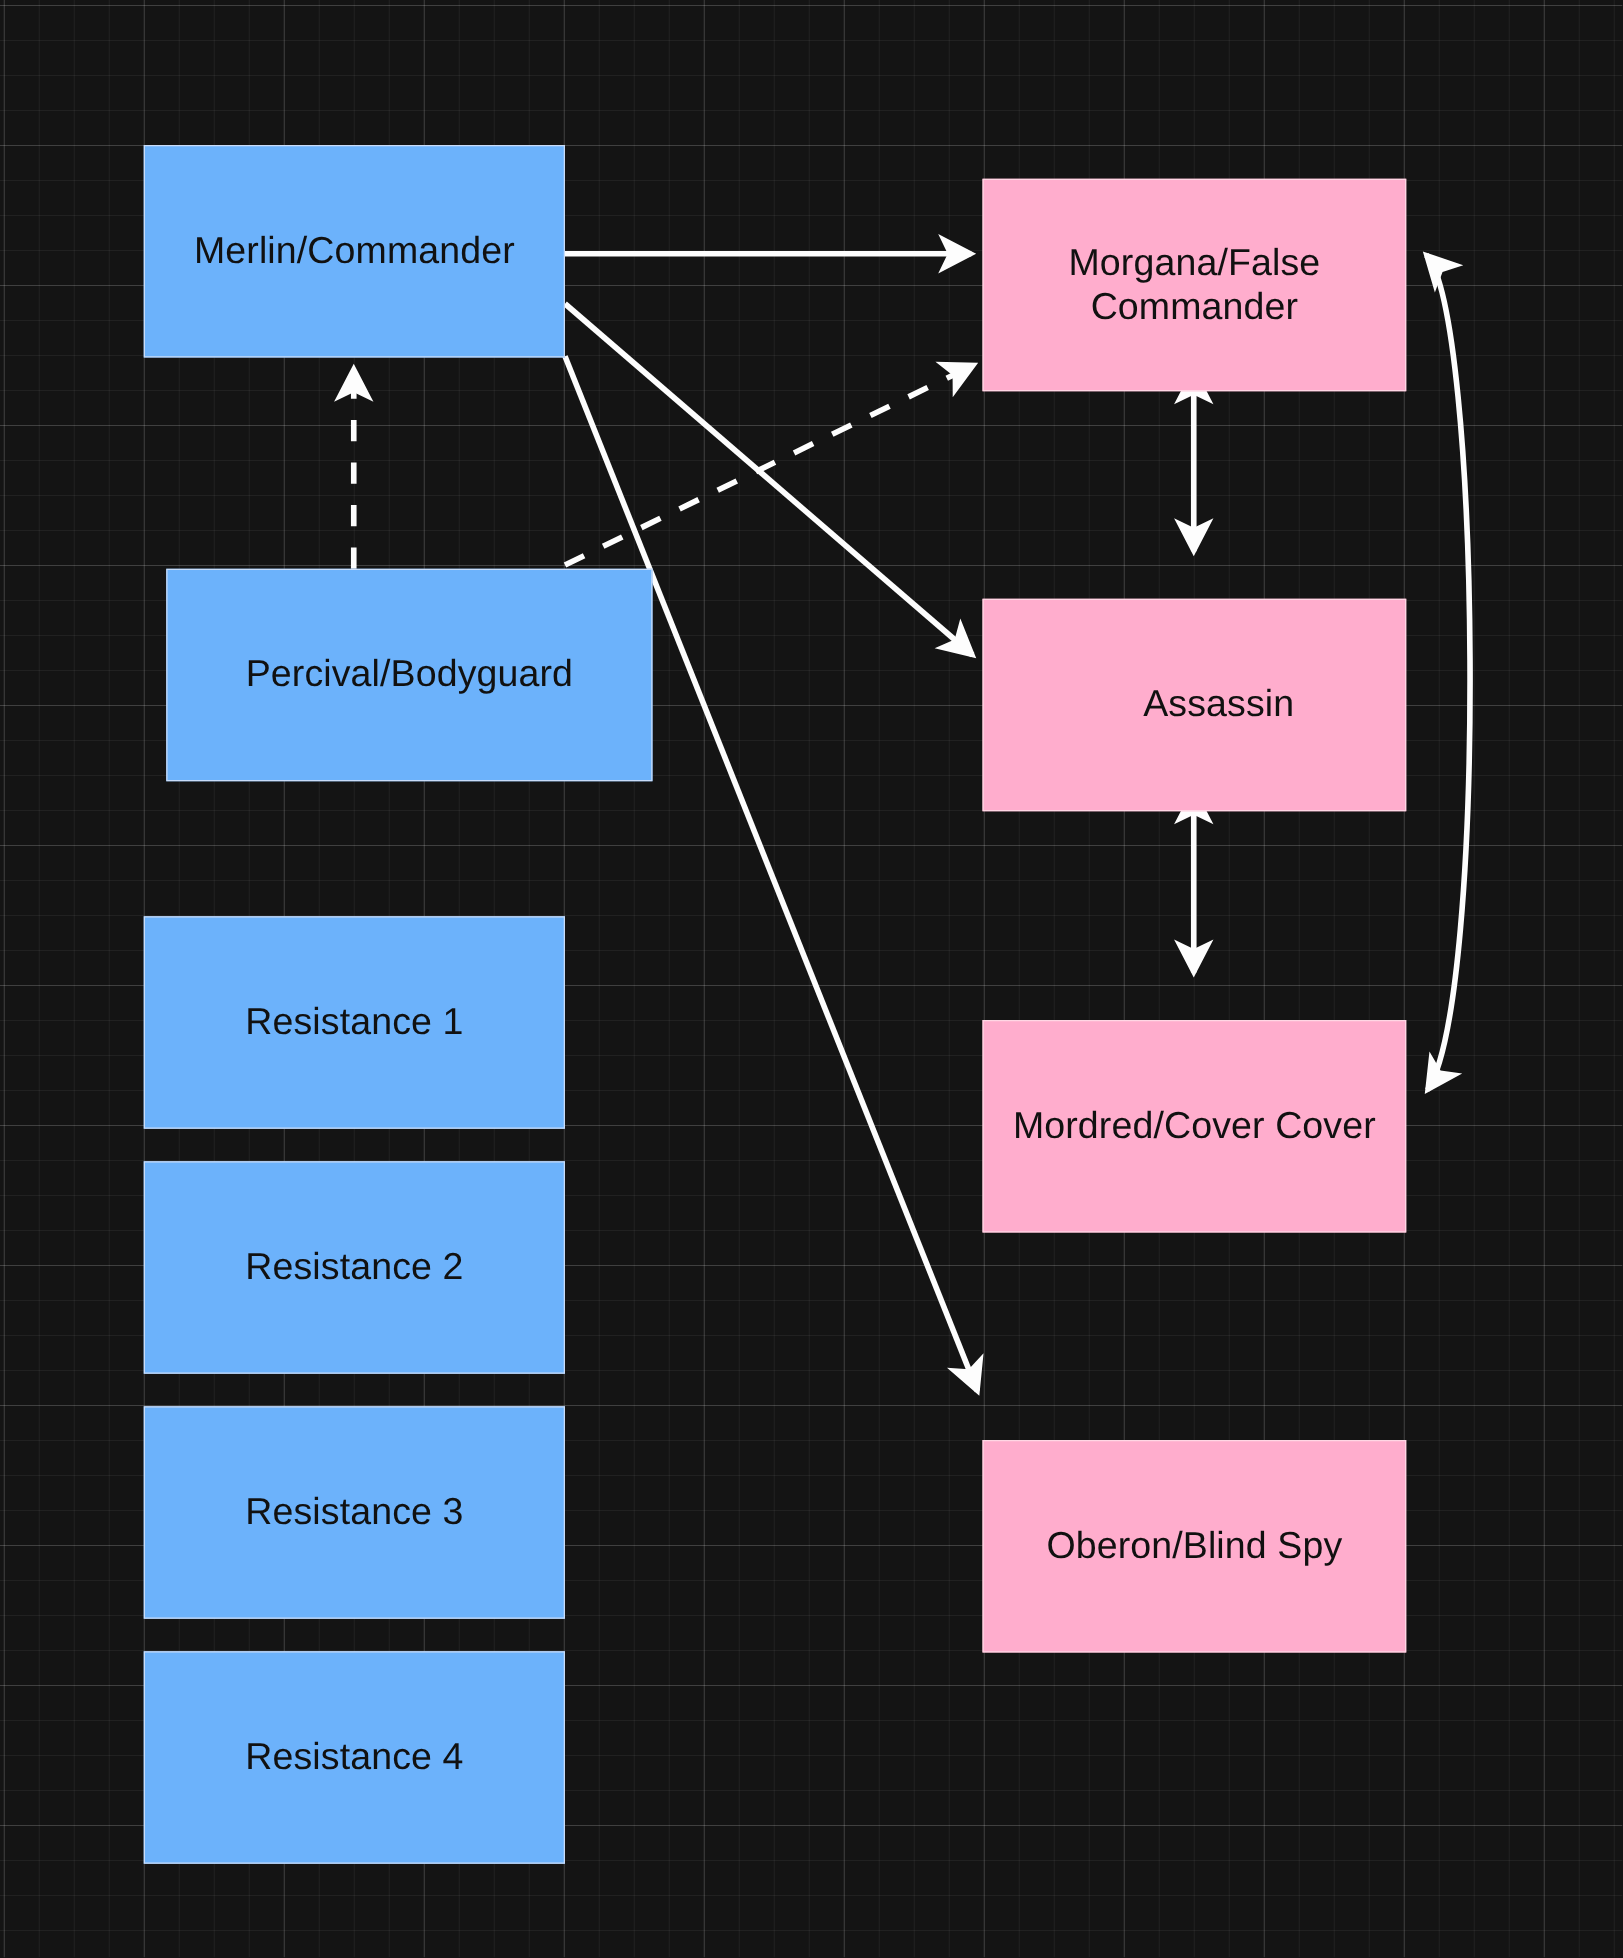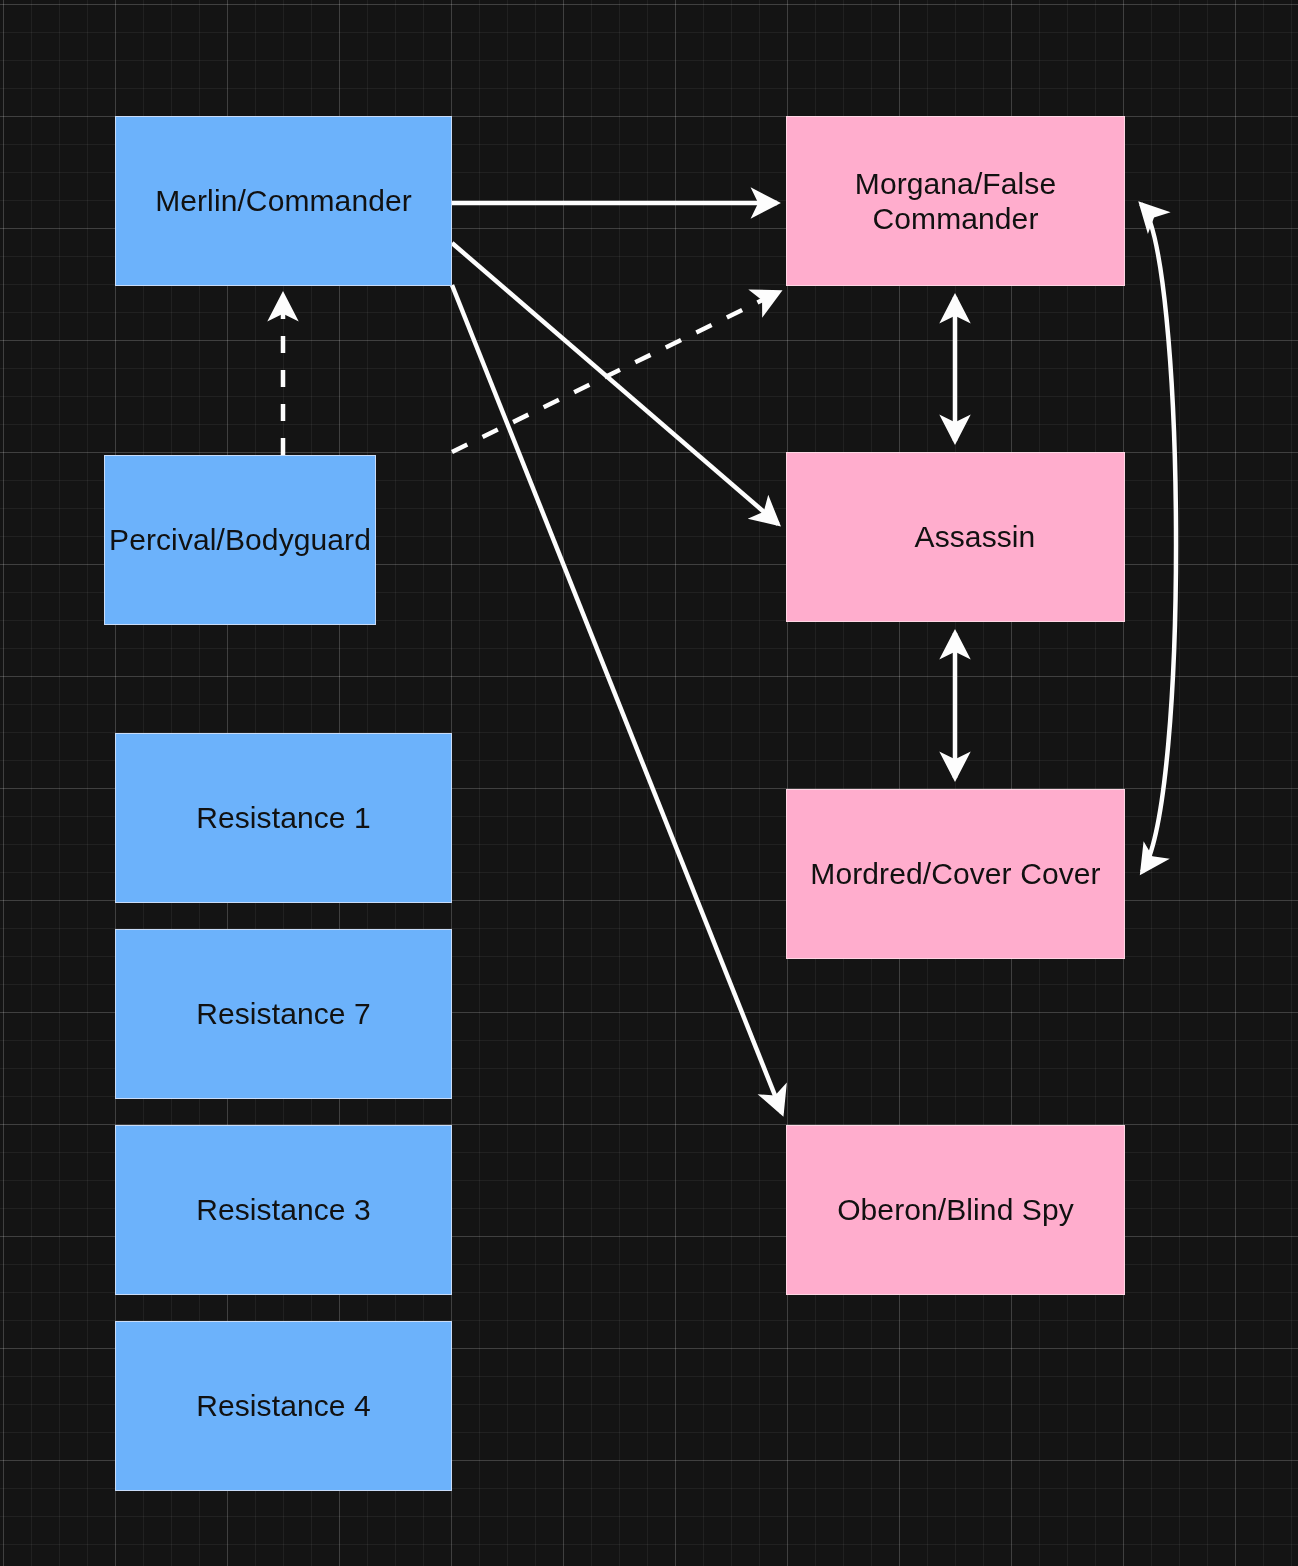--- a/index.html
+++ b/index.html
@@ -43,20 +43,21 @@
     border: 1px solid;
     z-index: 2;
   }
   .node.blue {
     background: #6cb2fb;
     border-color: #c9dcf8;
   }
   .node.pink {
     background: #ffadcd;
     border-color: #ffd6e4;
+    margin-top: 27px;
   }
   .node-label { display: block; padding: 0 6px; }
 </style>
 </head>
 <body>
 
 <div id="canvas">
 
   <svg class="edges" viewBox="0 0 1298 1566" width="1298" height="1566" xmlns="http://www.w3.org/2000/svg">
     <defs>
@@ -85,30 +86,30 @@
       <line x1="955" y1="633" x2="955" y2="778" marker-end="url(#arrow)" marker-start="url(#arrowStart)"></line>
 
       <path d="M 1141 204 C 1185 250, 1190 800, 1142 872" marker-end="url(#arrow)" marker-start="url(#arrowStart)"></path>
     </g>
   </svg>
 
   <div class="node blue" style="left:115px; top:116px; width:337px; height:170px;">
     <span class="node-label">Merlin/Commander</span>
   </div>
 
-  <div class="node blue" style="left:104px; top:455px; width:272px; height:170px;">
+  <div class="node blue" style="left:133px; top:455px; width:389px; height:170px;">
     <span class="node-label">Percival/Bodyguard</span>
   </div>
 
   <div class="node blue" style="left:115px; top:733px; width:337px; height:170px;">
     <span class="node-label">Resistance 1</span>
   </div>
 
   <div class="node blue" style="left:115px; top:929px; width:337px; height:170px;">
-    <span class="node-label">Resistance 7</span>
+    <span class="node-label">Resistance 2</span>
   </div>
 
   <div class="node blue" style="left:115px; top:1125px; width:337px; height:170px;">
     <span class="node-label">Resistance 3</span>
   </div>
 
   <div class="node blue" style="left:115px; top:1321px; width:337px; height:170px;">
     <span class="node-label">Resistance 4</span>
   </div>
 

